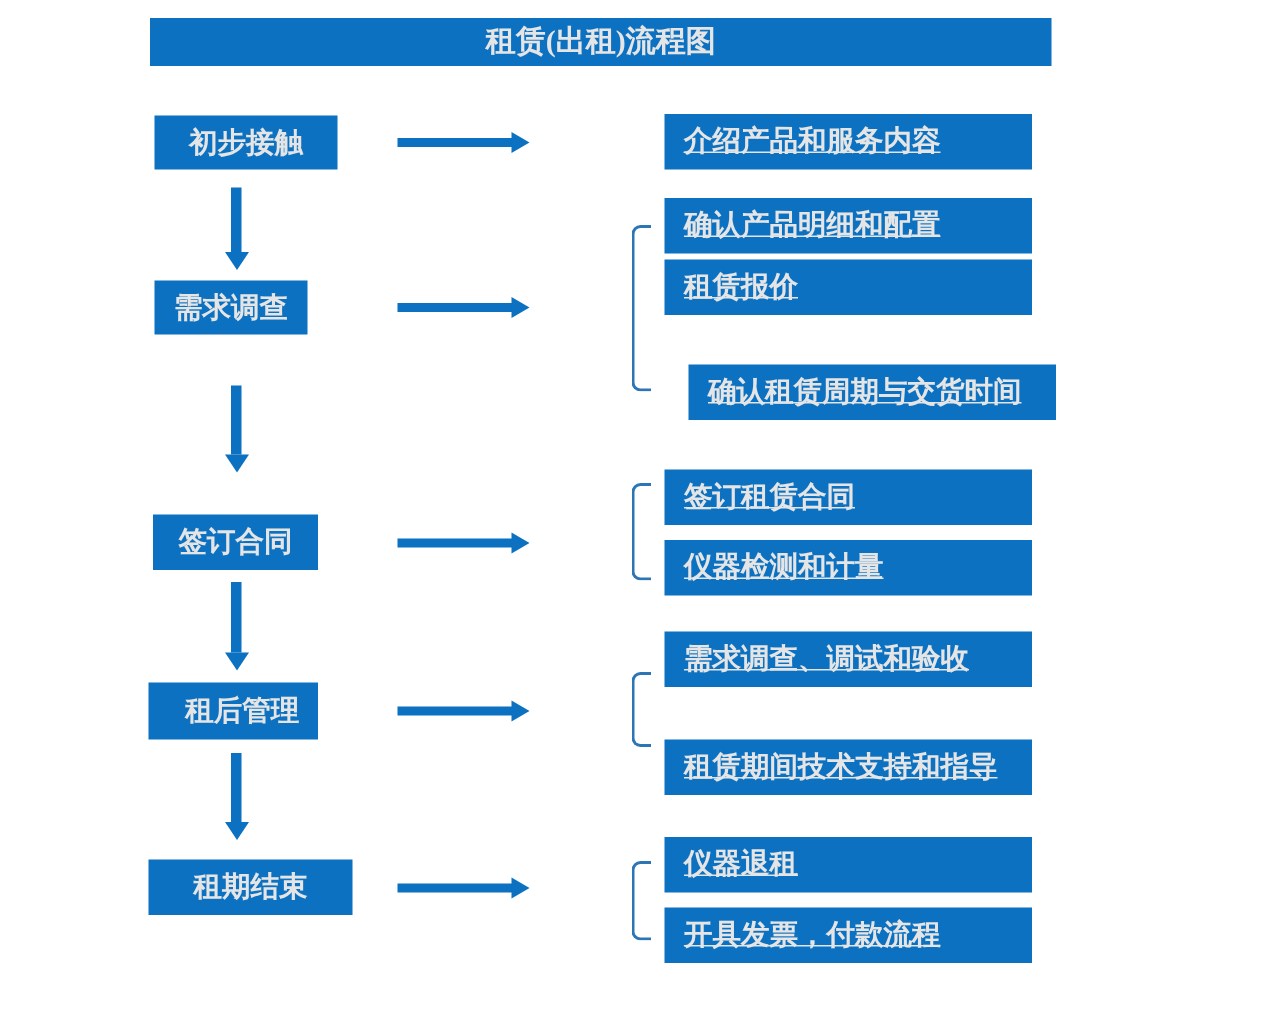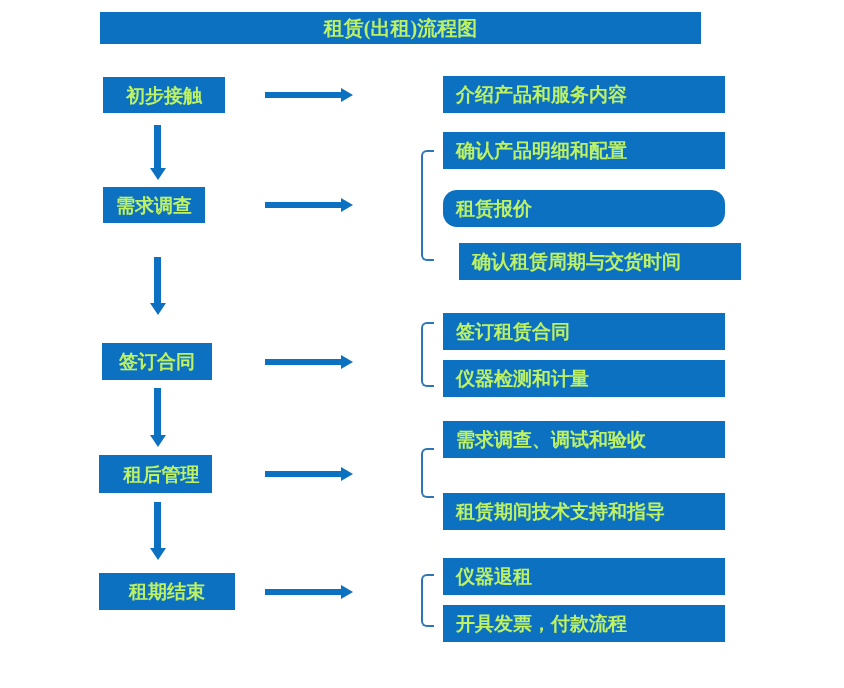--- a/index.html
+++ b/index.html
@@ -10,47 +10,48 @@
   .canvas{
     position:relative;
     width:844px;height:688px;
     background:#ffffff;
     font-family:"Liberation Serif","DejaVu Serif",serif;
     overflow:hidden;
   }
   .bluebox{
     position:absolute;
     background:var(--accent);
-    color:#bef264;
+    color:#e5e5e5;
     font-weight:bold;
     font-size:19px;
     line-height:1;
     box-sizing:border-box;
     display:flex;
     align-items:center;
     white-space:nowrap;
   }
   .titlebar{
     left:100px;top:12px;width:601px;height:32px;
     justify-content:center;
     font-size:20px;
   }
   .stage{justify-content:center;}
   .stage1{left:103px;top:77px;width:122px;height:36px;}
   .stage2{left:103px;top:187px;width:102px;height:36px;}
   .stage3{left:102px;top:343px;width:110px;height:37px;}
   .stage4{left:99px;top:455px;width:113px;height:38px;padding-left:12px;}
   .stage5{left:99px;top:573px;width:136px;height:37px;}
   .detail{
-    left:443px;width:282px;height:37px;
+    left:443px;width:245px;height:37px;
     padding-left:13px;
     justify-content:flex-start;
+    text-decoration:underline;
   }
   .d1a{top:76px;}
-  .d2a{top:132px;}.d2b{top:190px;border-radius:14px;}.d2c{top:243px;margin-left:16px;}
+  .d2a{top:132px;}.d2b{top:173px;}.d2c{top:243px;margin-left:16px;}
   .d3a{top:313px;}.d3b{top:360px;}
   .d4a{top:421px;}.d4b{top:493px;}
   .d5a{top:558px;}.d5b{top:605px;}
 
   
   .harrow{position:absolute;left:265px;width:88px;height:14px;}
   .harrow .shaft{position:absolute;left:0;top:4px;width:77px;height:6px;background:var(--accent);}
   .harrow .head{
     position:absolute;right:0;top:0;width:0;height:0;
     border-left:12px solid var(--accent);

